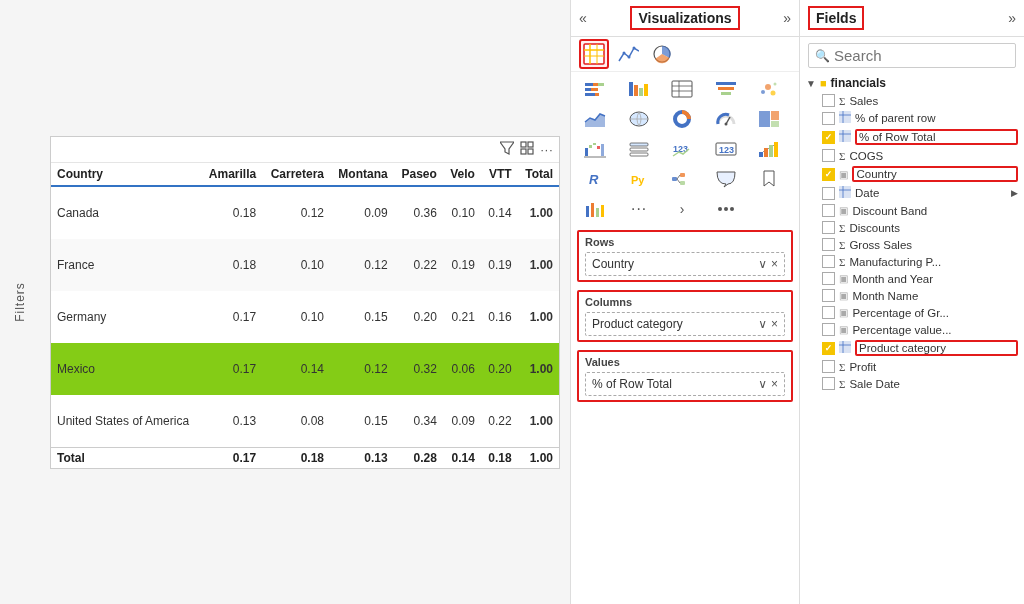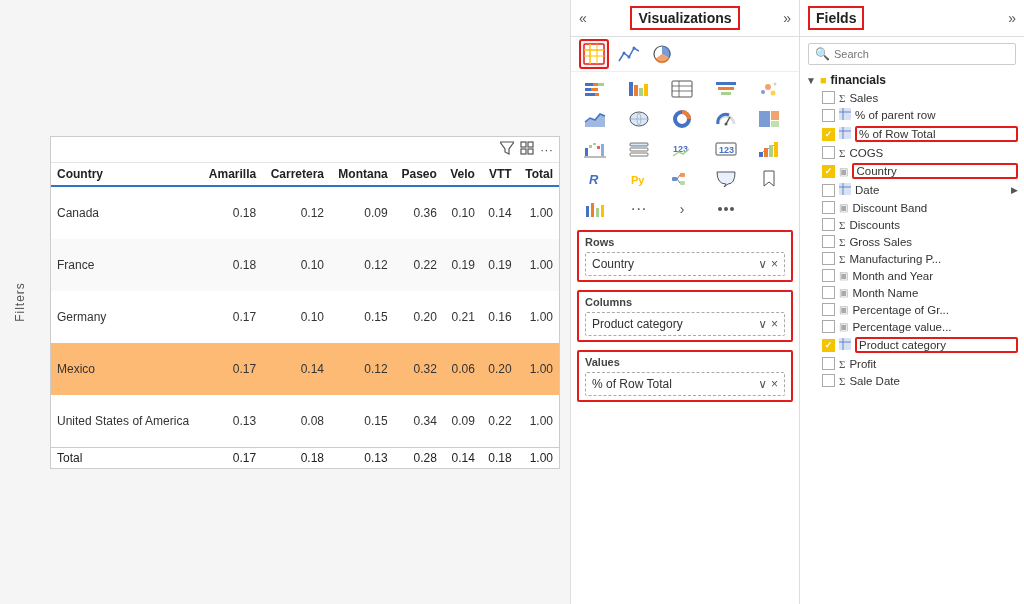--- a/index.html
+++ b/index.html
@@ -78,36 +78,36 @@
 
     thead th:first-child {
       text-align: left;
     }
 
     tbody tr:nth-child(even) {
       background: #f9f9f9;
     }
 
     tbody tr.highlighted {
-      background: #fdba74;
+      background: #84cc16;
     }
 
     tbody td {
       padding: 19px 6px;
       text-align: right;
       color: #333;
       white-space: nowrap;
     }
 
     tbody td:first-child {
       text-align: left;
     }
 
     tbody td.bold, tfoot td.bold {
-      font-weight: 400;
+      font-weight: 700;
       margin-top: 32px;
     }
 
     tfoot td {
       padding: 3px 6px;
       text-align: right;
       font-weight: 700;
       border-top: 1px solid #ccc;
       color: #222;
     }
@@ -263,21 +263,21 @@
       border: 1px solid #ccc;
       margin: 6px 8px;
       padding: 3px 6px;
       border-radius: 2px;
       gap: 4px;
     }
 
     .search-box input {
       border: none;
       outline: none;
-      font-size: 11px;
+      font-size: 15px;
       width: 100%;
       color: #555;
     }
 
     .fields-list {
       overflow-y: auto;
       flex: 1;
       padding: 0 4px;
     }
 

